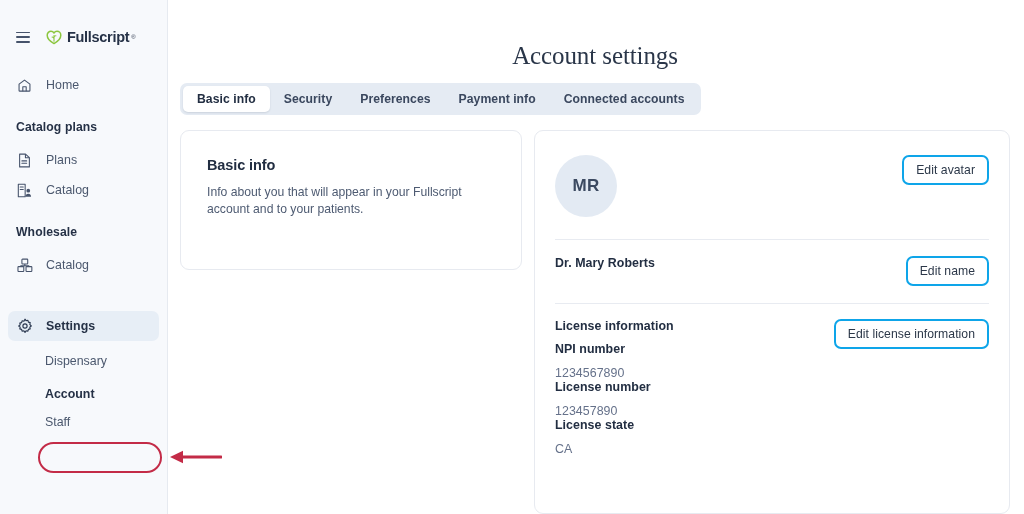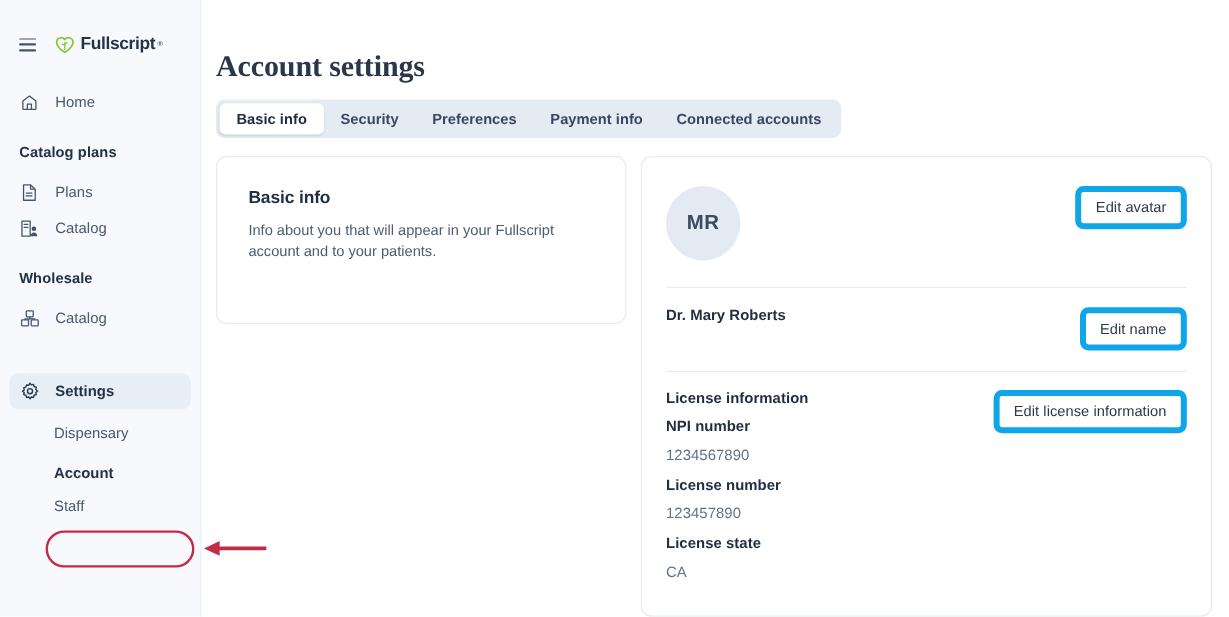--- a/index.html
+++ b/index.html
@@ -69,23 +69,24 @@
   
   #main {
     flex: 1; height: 514px;
     background: #ffffff;
     padding: 42px 14px 0 12px;
     position: relative;
   }
   .page-title {
     font-family: "Liberation Serif", serif;
     font-size: 25px; color: #2A3649;
-    font-weight: 700;
+    font-weight: 400;
     letter-spacing: -0.1px;
     margin-left: 0px;
+    text-align: center;
   }
   .tabbar {
     display: inline-flex;
     background: #E5EBF3;
     border-radius: 7px;
     padding: 3px;
     margin-top: 13px;
     gap: 0px;
   }
   .tab {
@@ -127,37 +128,37 @@
     width: 62px; height: 62px; border-radius: 50%;
     background: #E3EAF3;
     display: flex; align-items: center; justify-content: center;
     font-size: 17px; font-weight: 700; color: #3C4A61; letter-spacing: 0.4px;
   }
   .divider { height: 1px; background: #E8EBF1; }
   .row-name { padding: 16px 0 17px 0; }
   .name-text { font-size: 12.4px; font-weight: 700; color: #222E42; letter-spacing: 0.05px; }
 
   .btn {
-    border: 5px solid #0ea5e9;
+    border: 2px solid #0ea5e9;
     background: #ffffff;
     border-radius: 7px;
     font-family: "Liberation Sans", sans-serif;
     font-size: 12.2px;
     color: #2C3849;
     padding: 6px 12px;
     cursor: pointer;
     white-space: nowrap;
     letter-spacing: 0.05px;
   }
 
   .license-block { padding-top: 15px; }
   .license-head { display: flex; align-items: flex-start; justify-content: space-between; }
   .lic-label { font-size: 12.4px; font-weight: 700; color: #222E42; letter-spacing: 0.05px; }
   .lic-value { font-size: 12.4px; color: #65718A; margin-top: 10px; letter-spacing: 0.05px; }
-  .lic-label.sp { margin-top: 11px; }
+  .lic-label.sp { }
 
   
   .annot-box {
     position: absolute;
     left: 38px; top: 442px;
     width: 124px; height: 31px;
     border: 2.4px solid #C32B47;
     border-radius: 16px;
     pointer-events: none;
   }

